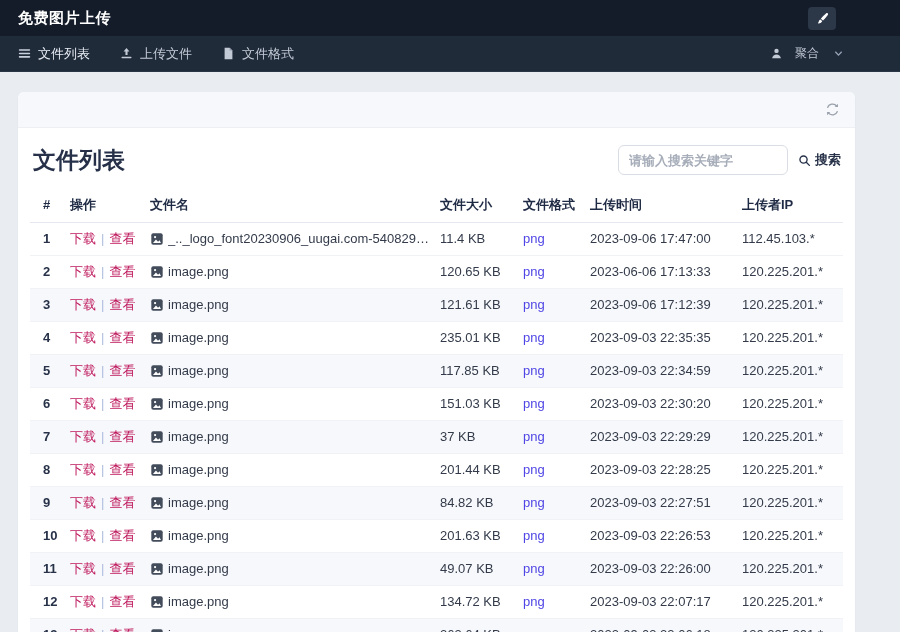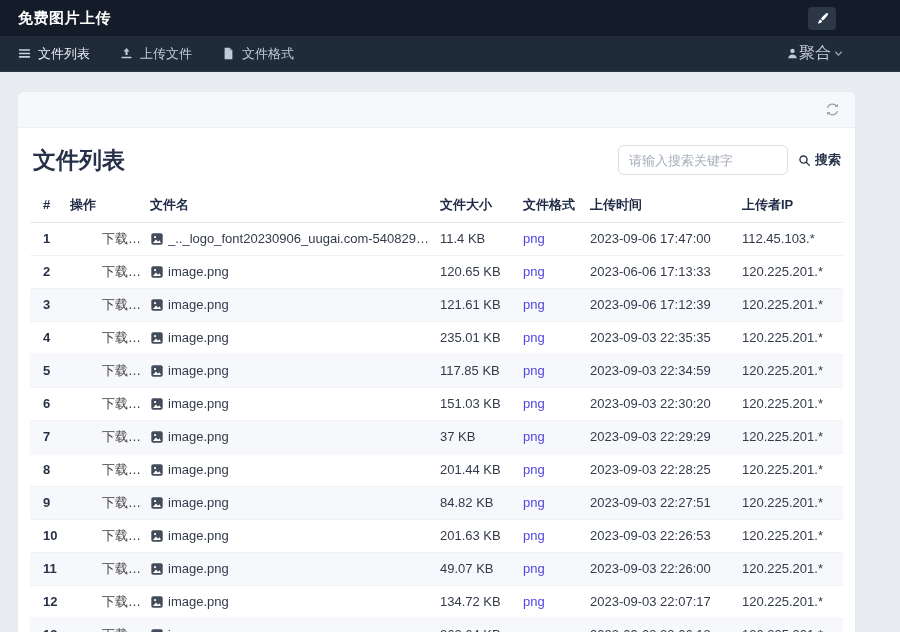--- a/index.html
+++ b/index.html
@@ -13,21 +13,21 @@
   .theme-btn { width:28px; height:23px; margin-right:52px; border:none; border-radius:4px;
     background:#2c3748; display:flex; align-items:center; justify-content:center; cursor:pointer; }
   .theme-btn svg { width:13px; height:13px; }
 
   .navbar { height:36px; background:#202b3a; display:flex; align-items:center;
     justify-content:space-between; padding:0 57px 0 18px; border-bottom:1px solid #2a3546; }
   .nav-left { display:flex; align-items:center; gap:30px; }
   .nav-item { display:flex; align-items:center; gap:7px; color:#c2cad6; font-size:13px; cursor:pointer; }
   .nav-item.active { color:#e8edf5; }
   .nav-item svg { width:13px; height:13px; }
-  .user-menu { display:flex; align-items:center; gap:0; color:#c2cad6; font-size:16px; cursor:pointer; }
+  .user-menu { display:flex; align-items:center; gap:12px; color:#c2cad6; font-size:12px; cursor:pointer; }
   .user-menu svg.avatar { width:13px; height:13px; }
   .user-menu svg.chev { width:9px; height:9px; margin-left:3px; }
 
   
   .page { padding:20px 0 0 18px; }
   .card { width:837px; background:#ffffff; border-radius:6px;
     box-shadow:0 1px 2px rgba(30,41,59,.06); min-height:560px; }
   .card-header { height:36px; background:#f7f8fb; border-radius:6px 6px 0 0;
     border-bottom:1px solid #edeff2; display:flex; align-items:center;
     justify-content:flex-end; padding-right:14px; }
@@ -35,37 +35,37 @@
     display:flex; align-items:center; justify-content:center; }
   .refresh-btn svg { width:15px; height:15px; }
   .card-body { padding:10px 12px 0 12px; }
 
   .toolbar-row { display:flex; align-items:center; justify-content:space-between;
     margin:2px 2px 0 3px; height:40px; }
   .page-title { font-size:23px; font-weight:700; color:#263149; }
   .search-area { display:flex; align-items:center; gap:10px; }
   .search-input { width:170px; height:30px; border:1px solid #d9dde4; border-radius:6px;
     padding:0 10px; font-size:13px; color:#333b4a; outline:none;
-    font-family:"Liberation Sans","DejaVu Sans",sans-serif; }
+    font-family:"Liberation Sans","DejaVu Sans",sans-serif;font-weight:bold; }
   .search-input::placeholder { color:#a7aeba; }
   .search-btn { display:flex; align-items:center; gap:4px; border:none; background:transparent;
     cursor:pointer; font-size:13px; font-weight:700; color:#273249;
     font-family:Liberation Mono, monospace; }
   .search-btn svg { width:13px; height:13px; }
 
   
   table { width:100%; border-collapse:collapse; margin-top:14px; table-layout:fixed; }
   th { text-align:left; font-size:13px; font-weight:700; color:#1f2a44;
     height:28px; border-bottom:1px solid #e5e8ee; padding:0 4px 6px 0; }
   th:first-child { padding-left:13px; }
   td { height:33px; font-size:13px; color:#333b4a; border-bottom:1px solid #f0f2f5;
     padding:0 4px 0 0; white-space:nowrap; overflow:hidden; text-overflow:ellipsis; }
   td:first-child { padding-left:13px; font-weight:700; color:#273249; }
   tr.striped td { background:#f7f8fb; }
-  .link-action { color:#404040; text-decoration:none; cursor:pointer;margin-left:32px; }
+  .link-action { color:#be185d; text-decoration:none; cursor:pointer; }
   .action-sep { color:#aebdde; margin:0 5px; }
   .link-format { color:#4f46e5; text-decoration:none; cursor:pointer; }
   .fname { display:flex; align-items:center; gap:4px; overflow:hidden; }
   .fname svg { width:14px; height:14px; flex:0 0 auto; }
   .fname span { overflow:hidden; text-overflow:ellipsis; white-space:nowrap; }
 </style>
 </head>
 <body>
 
 <div class="topbar">

